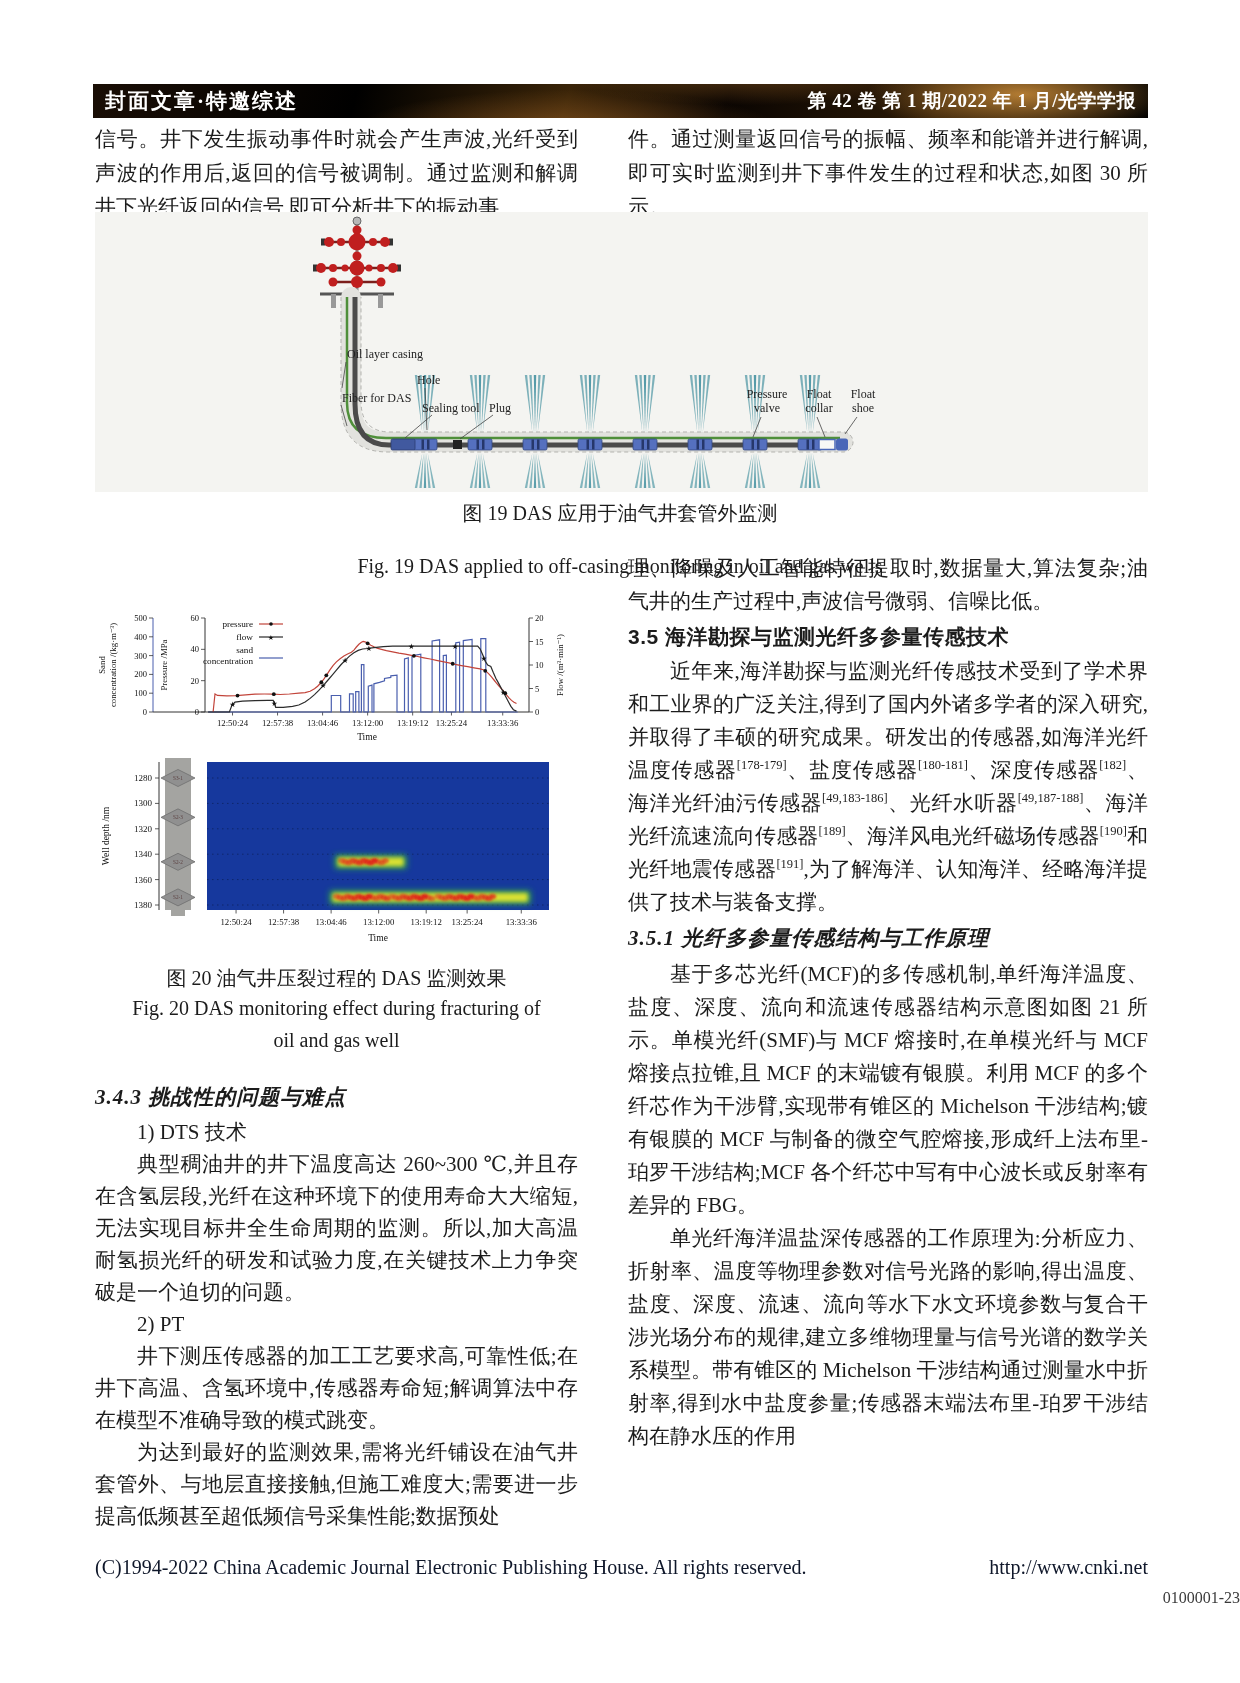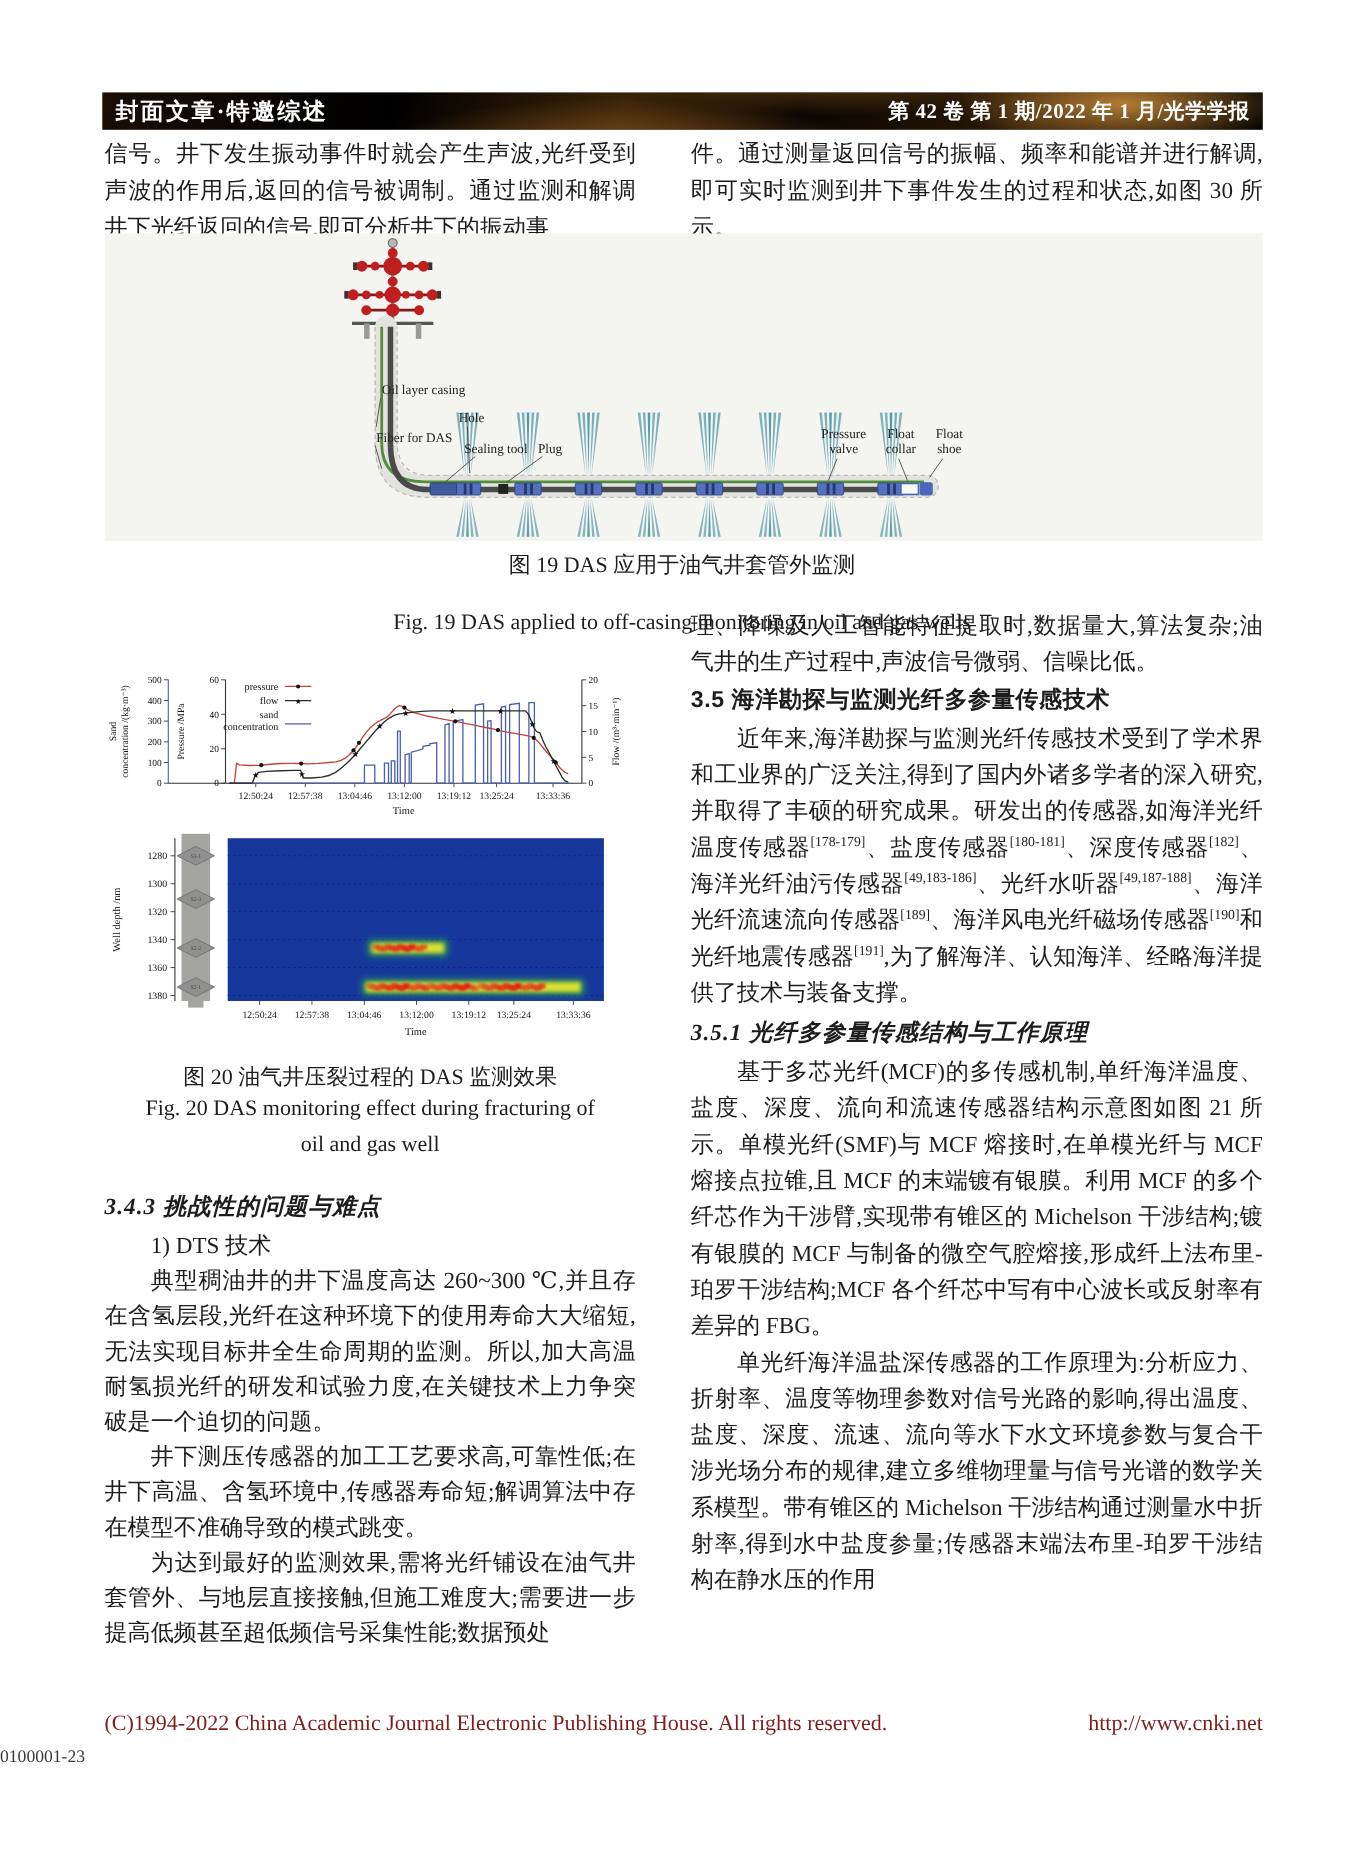--- a/index.html
+++ b/index.html
@@ -19,22 +19,22 @@
   .lcol-t{font-size:21px;line-height:32px;}
   .rcol-t{font-size:21px;line-height:33px;}
   p.body{margin:0;}
   .ind{text-indent:2em;}
   .h-kai{font-size:21px;font-style:italic;font-weight:600;margin:3px 0;letter-spacing:1px;}
   .h-bold{font-size:21px;font-weight:bold;font-family:"Liberation Sans","DejaVu Sans",sans-serif;margin:2px 0;letter-spacing:.5px;}
   sup{font-size:12.5px;line-height:0;vertical-align:super;}
   .figsvg{position:absolute;display:block;}
   .cap{position:absolute;text-align:center;font-size:20px;color:#1c1c1c;}
   .footer{position:absolute;left:95px;top:1556px;width:1053px;display:flex;justify-content:space-between;
-          color:#7f1d1d;font-size:20px;}
-  .pagenum{position:absolute;left:0;top:1589px;width:100%;text-align:left;font-size:16px;color:#3a3a3a;}
+          color:#0f172a;font-size:20px;}
+  .pagenum{position:absolute;left:0;top:1589px;width:100%;text-align:right;font-size:16px;color:#3a3a3a;}
   svg text{font-family:"Liberation Serif","DejaVu Serif",serif;}
 </style>
 </head>
 <body>
 
 <div class="page">
 
   <div class="hbar">
     <span class="l">封面文章·特邀综述</span>
     <span class="r">第 42 卷 第 1 期/2022 年 1 月/光学学报</span>
@@ -488,20 +488,21 @@
       <text x="283" y="191" text-anchor="middle" font-size="9.5" fill="#111">Time</text>
     </svg>
   <div class="cap" style="left:95px;top:965px;width:483px;">图 20 油气井压裂过程的 DAS 监测效果</div>
   <div class="cap" style="left:95px;top:997px;width:483px;">Fig. 20 DAS monitoring effect during fracturing of</div>
   <div class="cap" style="left:95px;top:1029px;width:483px;">oil and gas well</div>
 
   <div class="tblock lcol-t" style="left:95px;top:1062px;width:483px;margin-top:16px;">
     <div class="h-kai">3.4.3 挑战性的问题与难点</div>
     <p class="body ind">1) DTS 技术</p>
     <p class="body ind">典型稠油井的井下温度高达 260~300 ℃,并且存在含氢层段,光纤在这种环境下的使用寿命大大缩短,无法实现目标井全生命周期的监测。所以,加大高温耐氢损光纤的研发和试验力度,在关键技术上力争突破是一个迫切的问题。</p>
+    <p class="body ind">2) PT</p>
     <p class="body ind">井下测压传感器的加工工艺要求高,可靠性低;在井下高温、含氢环境中,传感器寿命短;解调算法中存在模型不准确导致的模式跳变。</p>
     <p class="body ind">为达到最好的监测效果,需将光纤铺设在油气井套管外、与地层直接接触,但施工难度大;需要进一步提高低频甚至超低频信号采集性能;数据预处</p>
   </div>
 
   <div class="tblock rcol-t" style="left:628px;top:552px;width:520px;">
     <p class="body">理、降噪及人工智能特征提取时,数据量大,算法复杂;油气井的生产过程中,声波信号微弱、信噪比低。</p>
     <div class="h-bold">3.5 海洋勘探与监测光纤多参量传感技术</div>
     <p class="body ind"><span>近年来,海洋勘探与监测光纤传感技术受到了学术界和工业界的广泛关注,得到了国内外诸多学者的深入研究,并取得了丰硕的研究成果。研发出的传感器,如海洋光纤温度传感器</span><sup>[178-179]</sup><span>、盐度传感器</span><sup>[180-181]</sup><span>、深度传感器</span><sup>[182]</sup><span>、海洋光纤油污传感器</span><sup>[49,183-186]</sup><span>、光纤水听器</span><sup>[49,187-188]</sup><span>、海洋光纤流速流向传感器</span><sup>[189]</sup><span>、海洋风电光纤磁场传感器</span><sup>[190]</sup><span>和光纤地震传感器</span><sup>[191]</sup><span>,为了解海洋、认知海洋、经略海洋提供了技术与装备支撑。</span></p>
     <div class="h-kai">3.5.1 光纤多参量传感结构与工作原理</div>
     <p class="body ind">基于多芯光纤(MCF)的多传感机制,单纤海洋温度、盐度、深度、流向和流速传感器结构示意图如图 21 所示。单模光纤(SMF)与 MCF 熔接时,在单模光纤与 MCF 熔接点拉锥,且 MCF 的末端镀有银膜。利用 MCF 的多个纤芯作为干涉臂,实现带有锥区的 Michelson 干涉结构;镀有银膜的 MCF 与制备的微空气腔熔接,形成纤上法布里-珀罗干涉结构;MCF 各个纤芯中写有中心波长或反射率有差异的 FBG。</p>

